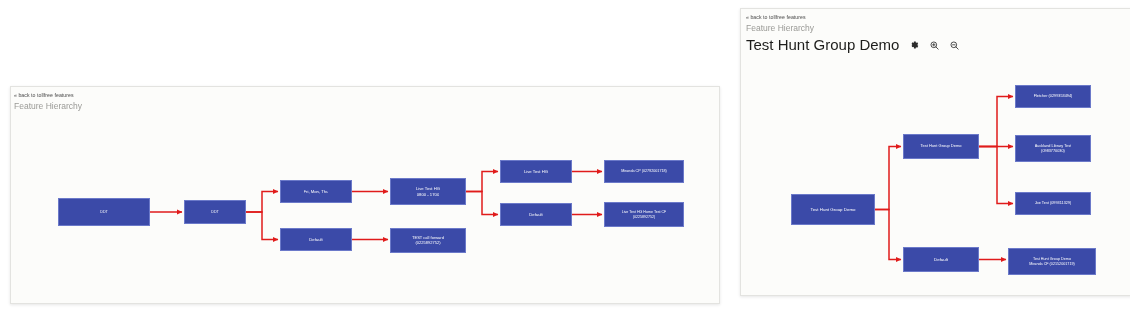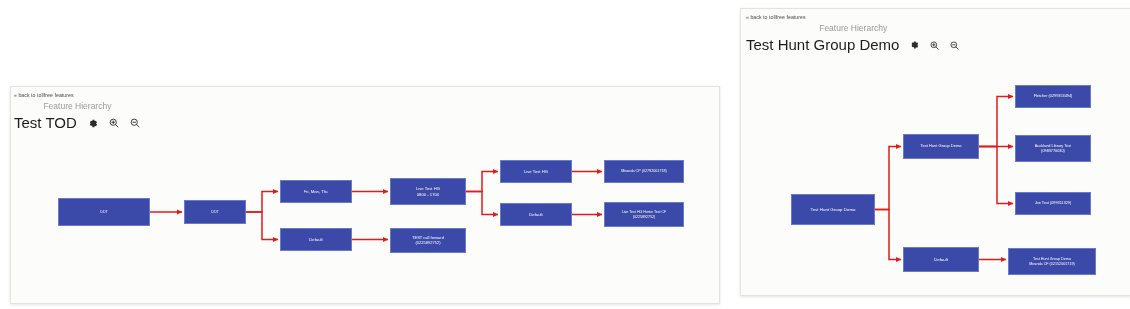--- a/index.html
+++ b/index.html
@@ -53,21 +53,20 @@
     white-space: nowrap;
     line-height: 7px;
     cursor: pointer;
   }
   .crumb {
     font-size: 8.5px;
     color: #9a9a96;
     line-height: 12px;
     white-space: nowrap;
     margin-top: 1px;
-    text-align: center;
   }
   .title-row {
     display: flex;
     align-items: center;
     gap: 9px;
     margin-top: 2px;
   }
   .page-title {
     font-size: 15px;
     color: #1d1d1b;
@@ -119,44 +118,20 @@
 </head>
 <body>
 
 <div id="stage">
 
   <div class="panel" id="panel-left"></div>
 
   <div class="hdr" style="left:14px; top:92px;">
     <div class="back-link">« back to tollfree features</div>
     <div class="crumb">Feature Hierarchy</div>
-    <div class="title-row">
-      <span class="page-title">Test TOD</span>
-      <span class="icon-btn">
-        <svg width="13" height="13" viewBox="0 0 24 24" fill="#2b2b2b">
-          <path d="M12 8.6a3.4 3.4 0 100 6.8 3.4 3.4 0 000-6.8zm0 5.2a1.8 1.8 0 110-3.6 1.8 1.8 0 010 3.6z"></path>
-          <path d="M20.4 13.3l-1.6-.9c.1-.5.1-1 0-1.5l1.6-.9-1.9-3.3-1.6.9c-.4-.3-.8-.6-1.3-.8V5h-3.8v1.8c-.5.2-.9.4-1.3.8l-1.6-.9-1.9 3.3 1.6.9c-.1.5-.1 1 0 1.5l-1.6.9 1.9 3.3 1.6-.9c.4.3.8.6 1.3.8V19h3.8v-1.8c.5-.2.9-.4 1.3-.8l1.6.9 1.9-3.3z"></path>
-        </svg>
-      </span>
-      <span class="icon-btn">
-        <svg width="12" height="12" viewBox="0 0 24 24" fill="none" stroke="#2b2b2b" stroke-width="1.8">
-          <circle cx="10.5" cy="10.5" r="6.2"></circle>
-          <line x1="15" y1="15" x2="20" y2="20" stroke-linecap="round"></line>
-          <line x1="7.8" y1="10.5" x2="13.2" y2="10.5" stroke-linecap="round"></line>
-          <line x1="10.5" y1="7.8" x2="10.5" y2="13.2" stroke-linecap="round"></line>
-        </svg>
-      </span>
-      <span class="icon-btn">
-        <svg width="12" height="12" viewBox="0 0 24 24" fill="none" stroke="#2b2b2b" stroke-width="1.8">
-          <circle cx="10.5" cy="10.5" r="6.2"></circle>
-          <line x1="15" y1="15" x2="20" y2="20" stroke-linecap="round"></line>
-          <line x1="7.8" y1="10.5" x2="13.2" y2="10.5" stroke-linecap="round"></line>
-        </svg>
-      </span>
-    </div>
   </div>
 
   <div class="canvas">
     <svg width="1130" height="309">
       <defs>
         <marker id="ah" markerWidth="6" markerHeight="6" refX="5.2" refY="3" orient="auto" markerUnits="userSpaceOnUse">
           <path d="M0,0.4 L5.6,3 L0,5.6 z" fill="#e01b1b"></path>
         </marker>
       </defs>
       <g stroke="#e01b1b" stroke-width="1.5" fill="none" marker-end="url(#ah)">

